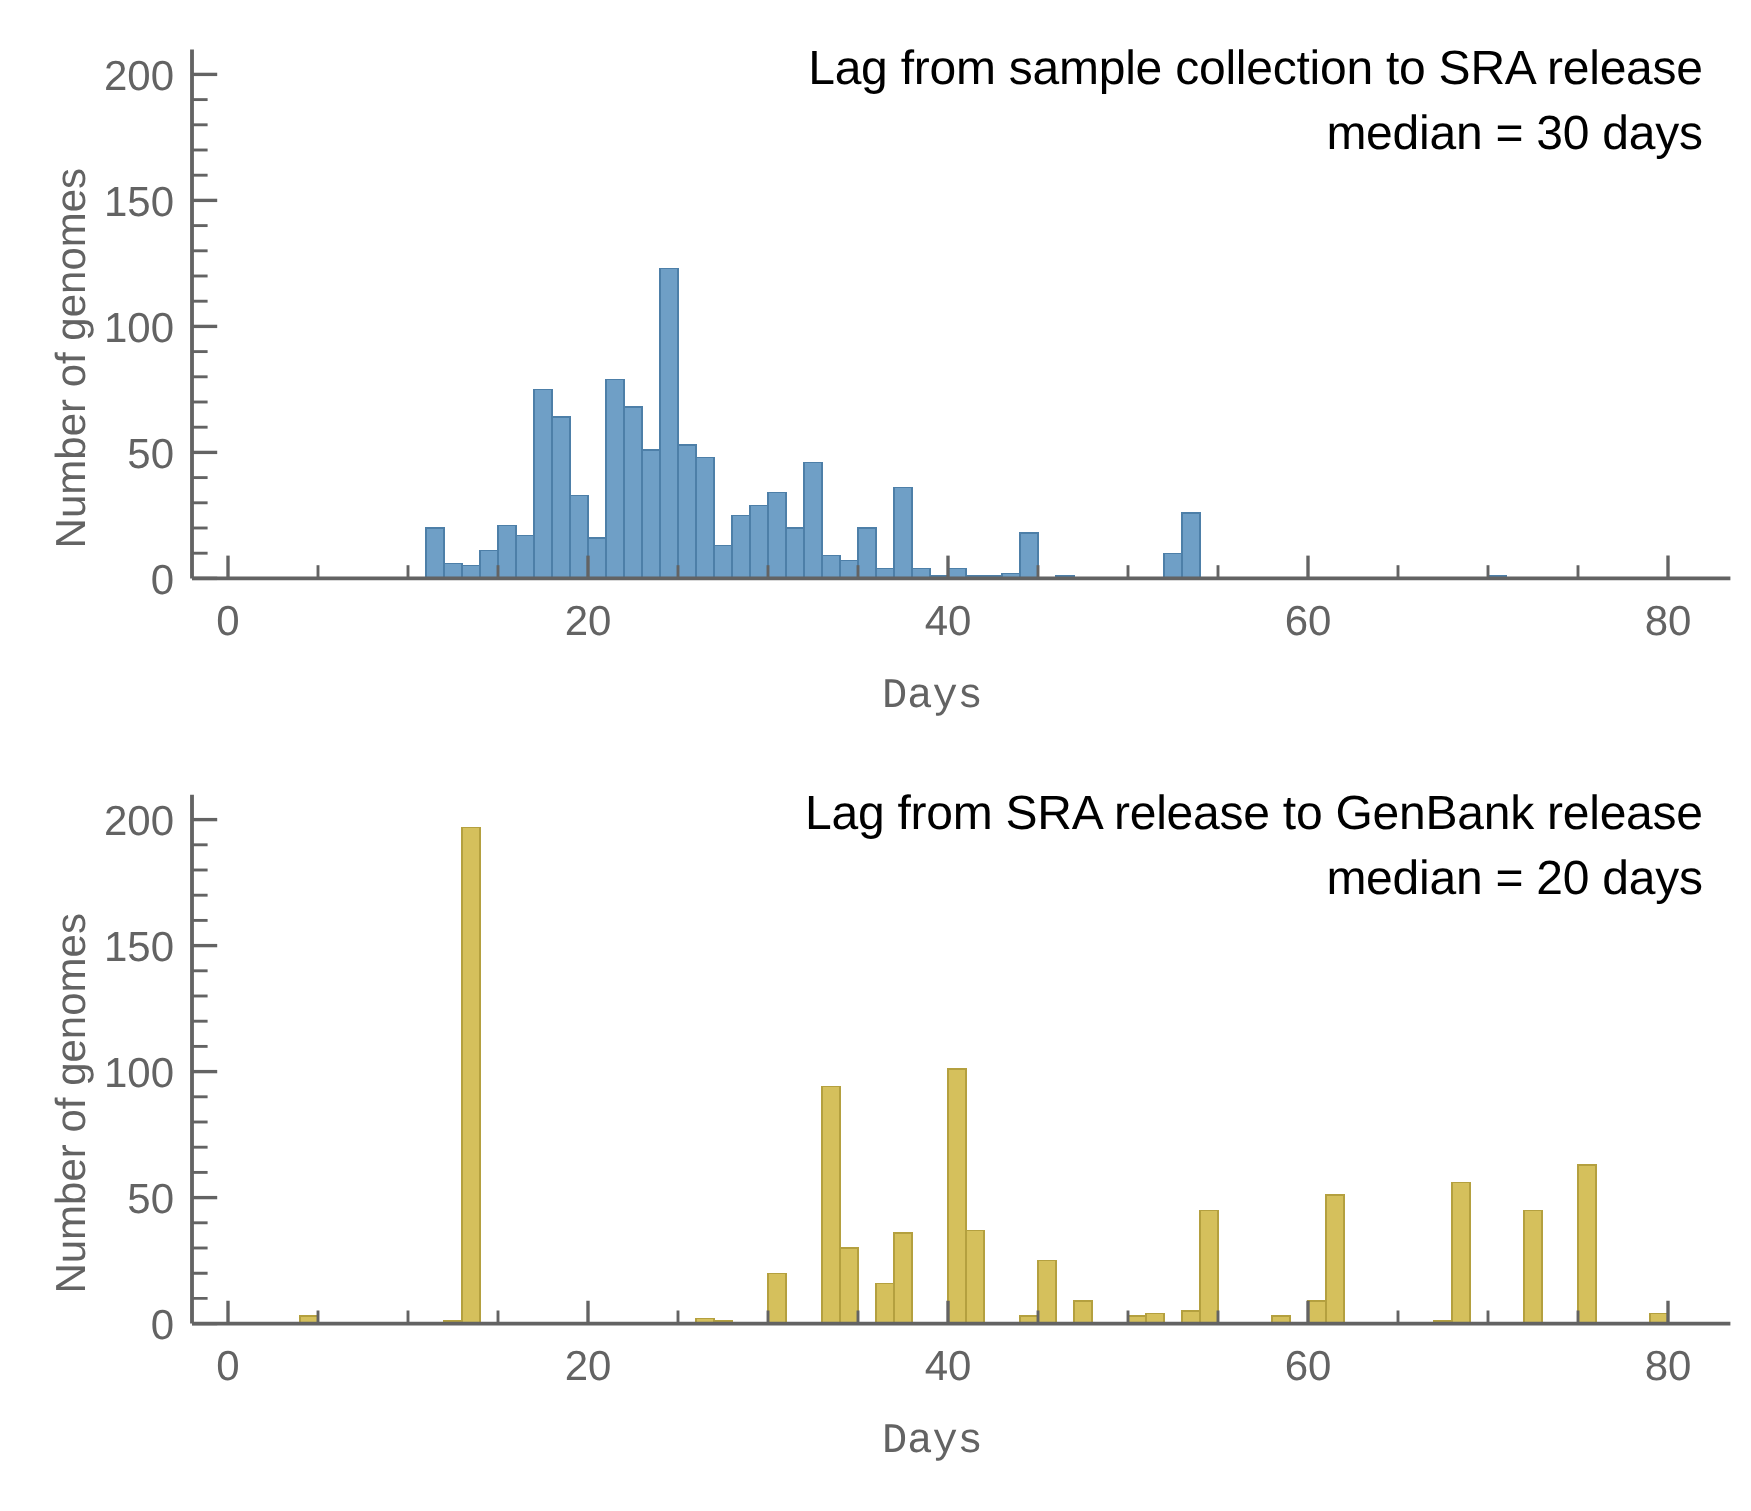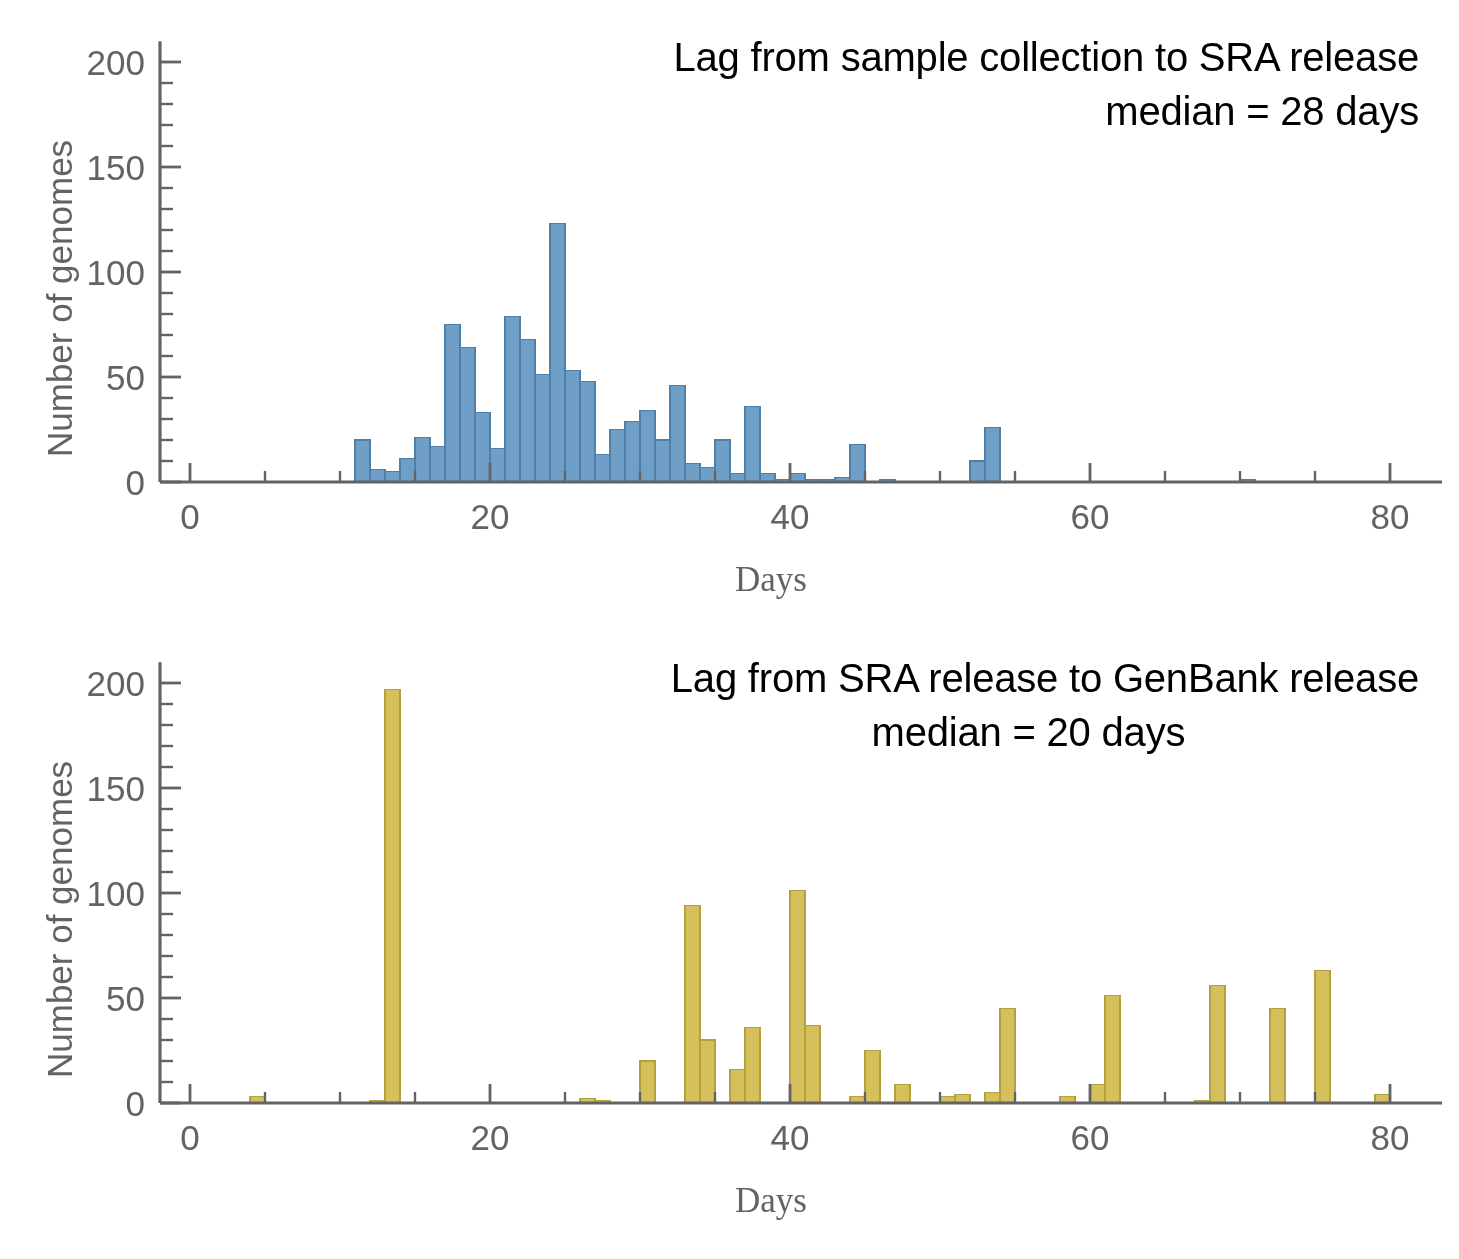--- a/index.html
+++ b/index.html
@@ -7,35 +7,35 @@
   .figure{position:relative;width:1459px;height:1259px;background:#fff;}
   .panel{position:absolute;left:0;width:1459px;height:630px;}
   #panel-top{top:0;}
   #panel-bottom{top:629px;}
   .plot-svg{position:absolute;left:0;top:0;}
   .title-block{position:absolute;right:40px;text-align:right;color:#000;
     font-family:"Liberation Sans",sans-serif;font-weight:400;}
   .title-line1{font-size:40px;line-height:54px;white-space:nowrap;letter-spacing:-0.2px;margin-left:33px;}
   .title-line2{font-size:40px;line-height:54px;white-space:nowrap;letter-spacing:-0.2px;}
   .axis-label-x{position:absolute;color:#636363;font-size:35px;
-    font-family:Liberation Serif, serif;white-space:nowrap;}
+    font-family:Liberation Mono, monospace;white-space:nowrap;}
   .axis-label-y{position:absolute;color:#636363;font-size:35px;
     font-family:"Liberation Sans",sans-serif;white-space:nowrap;
     transform-origin:0 0;transform:rotate(-90deg);}
   .tick-text{fill:#636363;font-family:"Liberation Sans",sans-serif;font-size:35px;}
 </style>
 </head>
 <body>
 
 <div class="figure">
 
   <div class="panel" id="panel-top">
     <div class="title-block" style="top:30px;">
       <div class="title-line1">Lag from sample collection to SRA release</div>
-      <div class="title-line2">median = 28 days</div>
+      <div class="title-line2">median = 30 days</div>
     </div>
     <svg class="plot-svg" id="svg-top" width="1459" height="630">
         <g>
           <rect x="355" y="440" width="15" height="42" fill="#6f9fc6" stroke="#4d7fa8" stroke-width="1.1" shape-rendering="crispEdges"></rect>
           <rect x="370" y="469.4" width="15" height="12.600000000000001" fill="#6f9fc6" stroke="#4d7fa8" stroke-width="1.1" shape-rendering="crispEdges"></rect>
           <rect x="385" y="471.5" width="15" height="10.5" fill="#6f9fc6" stroke="#4d7fa8" stroke-width="1.1" shape-rendering="crispEdges"></rect>
           <rect x="400" y="458.9" width="15" height="23.1" fill="#6f9fc6" stroke="#4d7fa8" stroke-width="1.1" shape-rendering="crispEdges"></rect>
           <rect x="415" y="437.9" width="15" height="44.1" fill="#6f9fc6" stroke="#4d7fa8" stroke-width="1.1" shape-rendering="crispEdges"></rect>
           <rect x="430" y="446.3" width="15" height="35.7" fill="#6f9fc6" stroke="#4d7fa8" stroke-width="1.1" shape-rendering="crispEdges"></rect>
           <rect x="445" y="324.5" width="15" height="157.5" fill="#6f9fc6" stroke="#4d7fa8" stroke-width="1.1" shape-rendering="crispEdges"></rect>
@@ -122,21 +122,21 @@
           <text x="145" y="180" text-anchor="end" class="tick-text">150</text>
           <line x1="160" y1="62" x2="181" y2="62" stroke="#636363" stroke-width="2.8"></line>
           <text x="145" y="75" text-anchor="end" class="tick-text">200</text>
         </g>
       </svg>
     <div class="axis-label-x" id="xlabel-top" style="left: 735px; top: 560px;">Days</div>
     <div class="axis-label-y" id="ylabel-top" style="left: 40px; top: 457px;">Number of genomes</div>
   </div>
 
   <div class="panel" id="panel-bottom">
-    <div class="title-block" style="top:22px;text-align:center;">
+    <div class="title-block" style="top:22px;">
       <div class="title-line1">Lag from SRA release to GenBank release</div>
       <div class="title-line2">median = 20 days</div>
     </div>
     <svg class="plot-svg" id="svg-bottom" width="1459" height="630">
         <g>
           <rect x="250" y="467.7" width="15" height="6.300000000000001" fill="#d5c05c" stroke="#b4a03f" stroke-width="1.1" shape-rendering="crispEdges"></rect>
           <rect x="370" y="471.9" width="15" height="2.1" fill="#d5c05c" stroke="#b4a03f" stroke-width="1.1" shape-rendering="crispEdges"></rect>
           <rect x="385" y="60.299999999999955" width="15" height="413.70000000000005" fill="#d5c05c" stroke="#b4a03f" stroke-width="1.1" shape-rendering="crispEdges"></rect>
           <rect x="580" y="469.8" width="15" height="4.2" fill="#d5c05c" stroke="#b4a03f" stroke-width="1.1" shape-rendering="crispEdges"></rect>
           <rect x="595" y="471.9" width="15" height="2.1" fill="#d5c05c" stroke="#b4a03f" stroke-width="1.1" shape-rendering="crispEdges"></rect>

